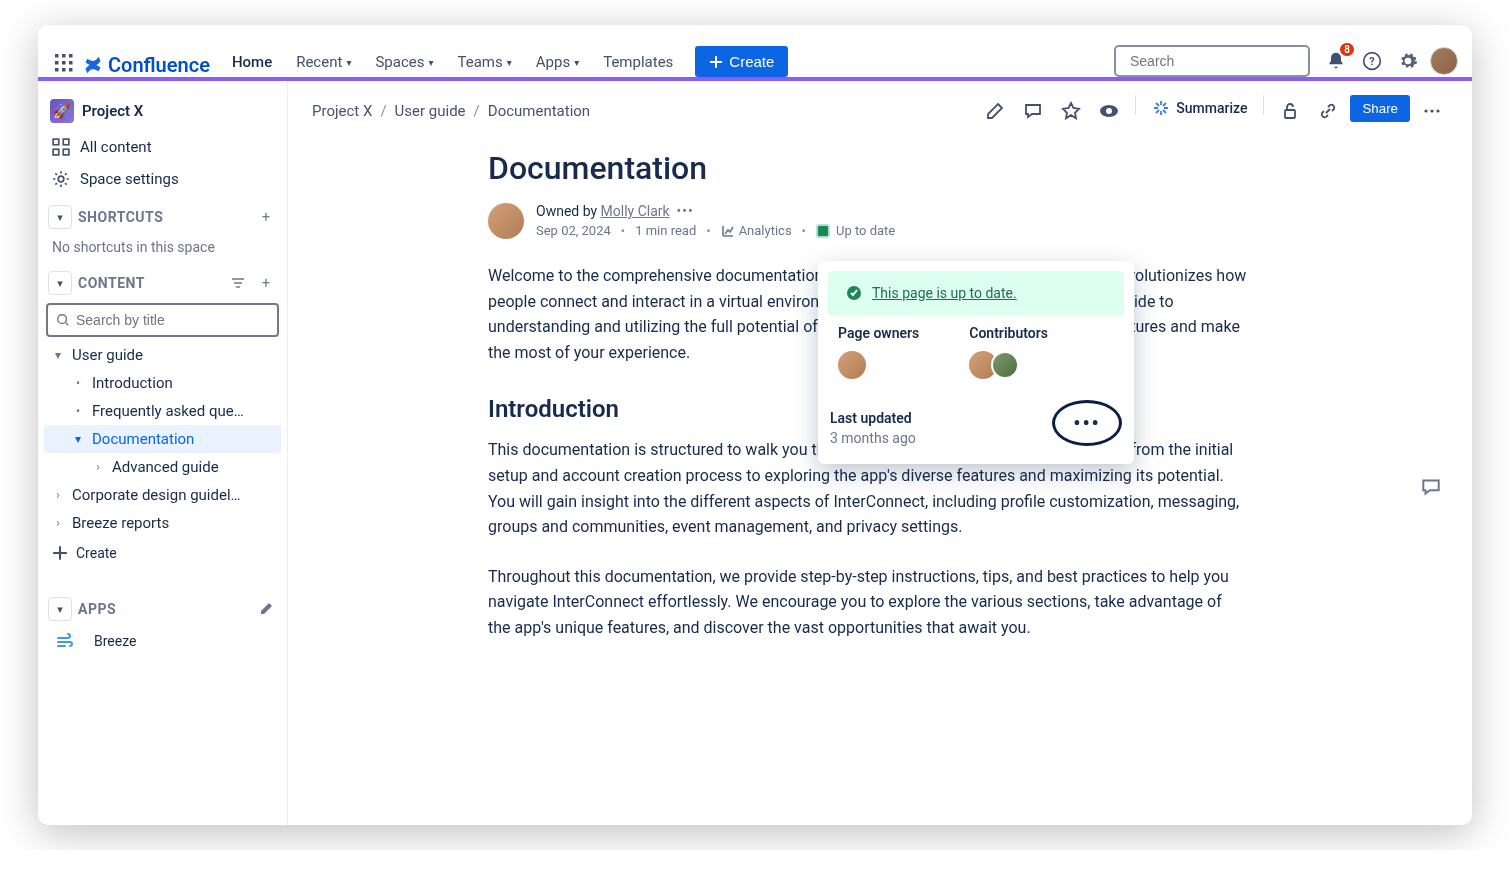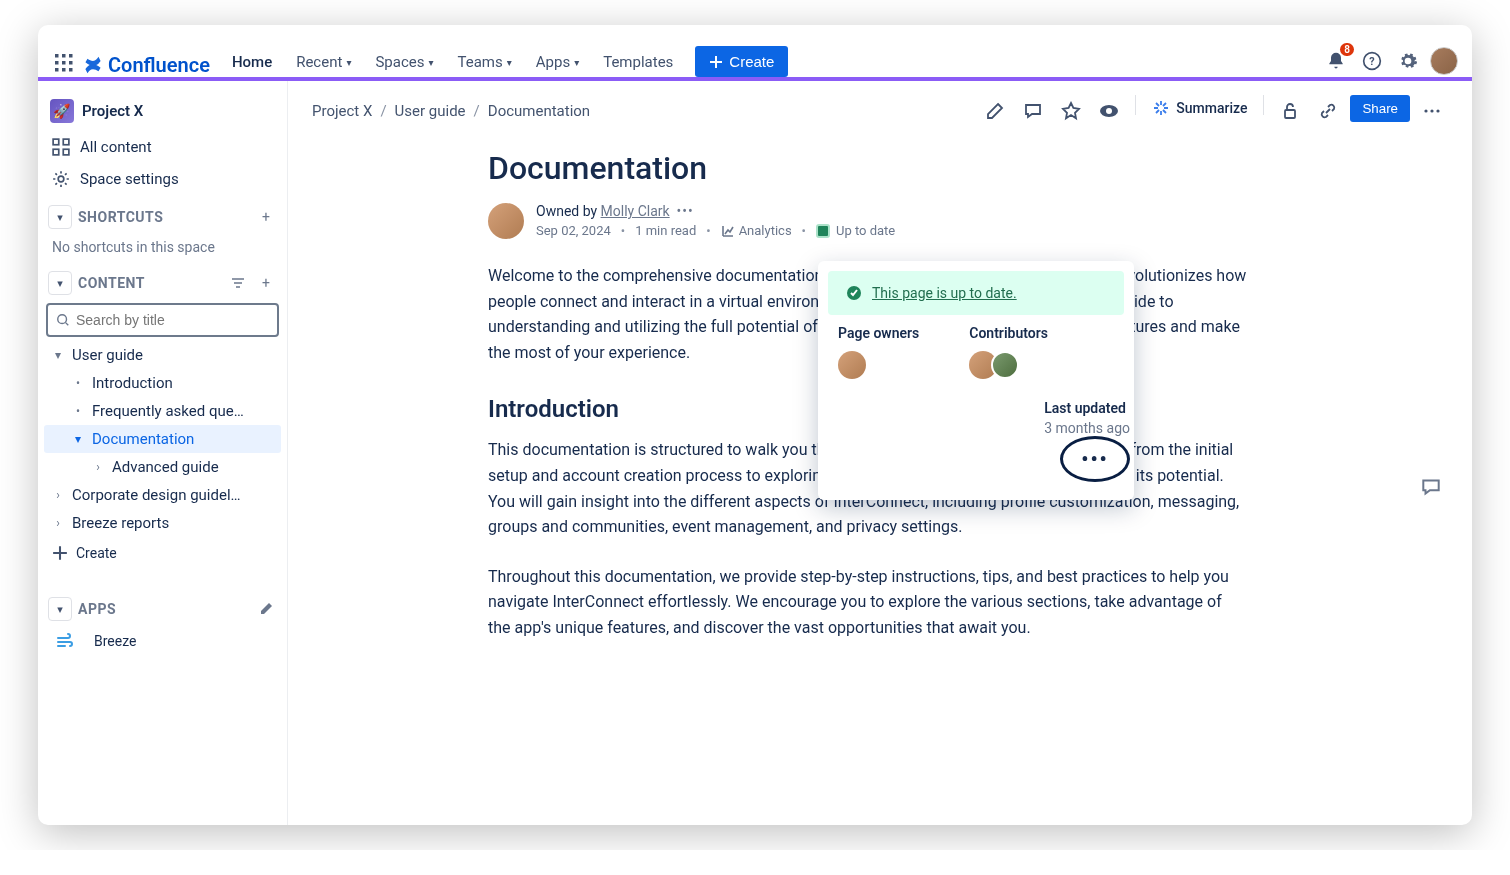--- a/index.html
+++ b/index.html
@@ -116,21 +116,21 @@
   box-shadow: 0 8px 24px rgba(9,30,66,0.25);
   padding:0 0 18px;
   z-index:10;
 }
 .pop-banner { background:#DCFFF1; color:#216E4E; padding:14px 18px; display:flex; align-items:center; gap:10px; border-radius:6px 6px 0 0; margin:8px 8px 14px; border-radius: 4px; text-decoration: underline;}
 .pop-banner { margin:10px; }
 .pop-body { padding: 0 20px; display:flex; gap:50px;}
 .pop-col .lbl { font-size:14px; font-weight:600; color:#172B4D; margin-bottom:10px;}
 .av-sm { width:28px; height:28px; border-radius:50%; background:linear-gradient(135deg,#d4a17a,#b07c52); display:inline-block;}
 .av-sm.b { background:linear-gradient(135deg,#7a9a6e,#4e6e3f); margin-left:-6px; border:2px solid #fff;}
-.pop-row2 { padding: 18px 4px 0; display:flex; justify-content:space-between; align-items:flex-end;flex-direction:column;}
+.pop-row2 { padding: 18px 12px 0; display:flex; justify-content:space-between; align-items:flex-end;}
 .pop-row2 .lbl { font-size:14px; font-weight:600; color:#172B4D; margin-bottom:4px;}
 .pop-row2 .val { font-size:14px; color:#6B778C;}
 .ellipse-btn { width:70px; height:46px; border:3px solid #091E42; border-radius:50%; display:flex; align-items:center; justify-content:center; cursor:pointer; font-size:20px; letter-spacing:2px; font-weight:bold;}
 
 .side-comment { position:absolute; right:30px; top:395px; color:#6B778C; cursor:pointer;}
 
 svg { display:block;}
 </style>
 </head>
 <body>
@@ -178,20 +178,27 @@
         <span class="chev">▾</span>
       </div>
     <div class="nav-item">Templates</div>
     <button class="create-btn">
       <svg width="14" height="14" viewBox="0 0 14 14">
           <path stroke="#fff" stroke-width="2" d="M7 1v12M1 7h12"></path>
         </svg>
       <span>Create</span>
     </button>
     <div class="spacer"></div>
+    <div class="search-box">
+      <svg width="15" height="15" viewBox="0 0 16 16">
+          <circle cx="7" cy="7" r="5" fill="none" stroke="#6B778C" stroke-width="2"></circle>
+          <path stroke="#6B778C" stroke-width="2" d="M11 11l4 4"></path>
+        </svg>
+      <input placeholder="Search" style="">
+    </div>
     <div class="icon-btn">
       <svg width="20" height="20" viewBox="0 0 24 24">
           <path fill="#42526E" d="M12 2a6 6 0 00-6 6v4l-2 3v1h16v-1l-2-3V8a6 6 0 00-6-6zm-2 17a2 2 0 004 0z"></path>
         </svg>
       <span class="badge">8</span>
     </div>
     <div class="icon-btn">
       <svg width="20" height="20" viewBox="0 0 24 24">
           <circle cx="12" cy="12" r="10" fill="none" stroke="#42526E" stroke-width="2"></circle>
           <text x="12" y="17" text-anchor="middle" font-size="13" fill="#42526E" font-weight="bold">?</text>

